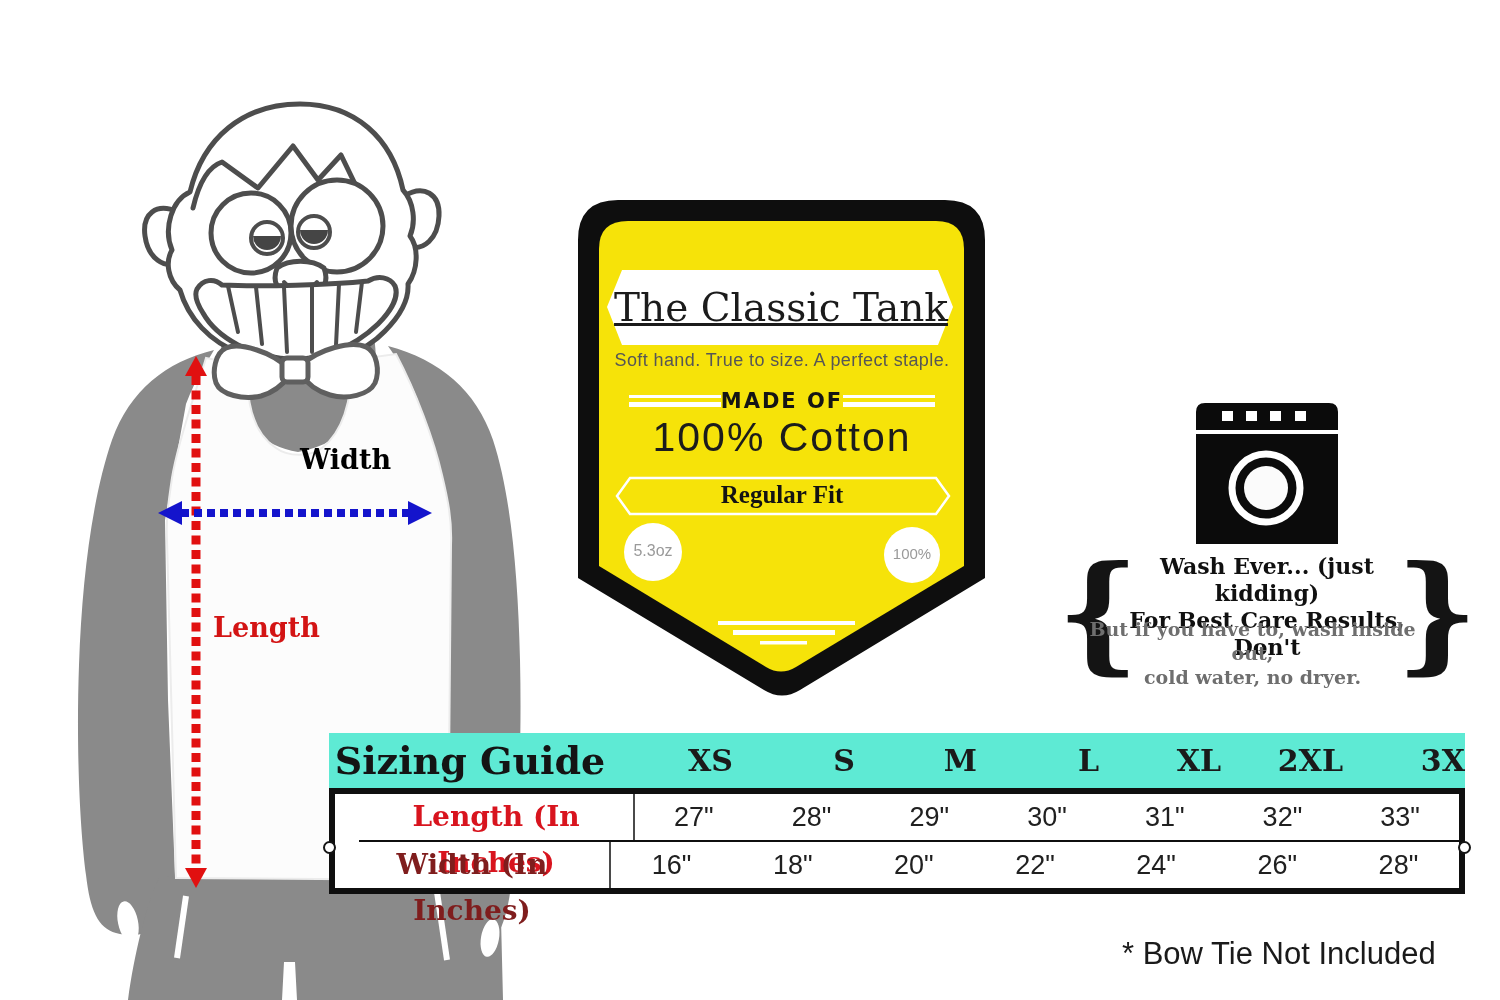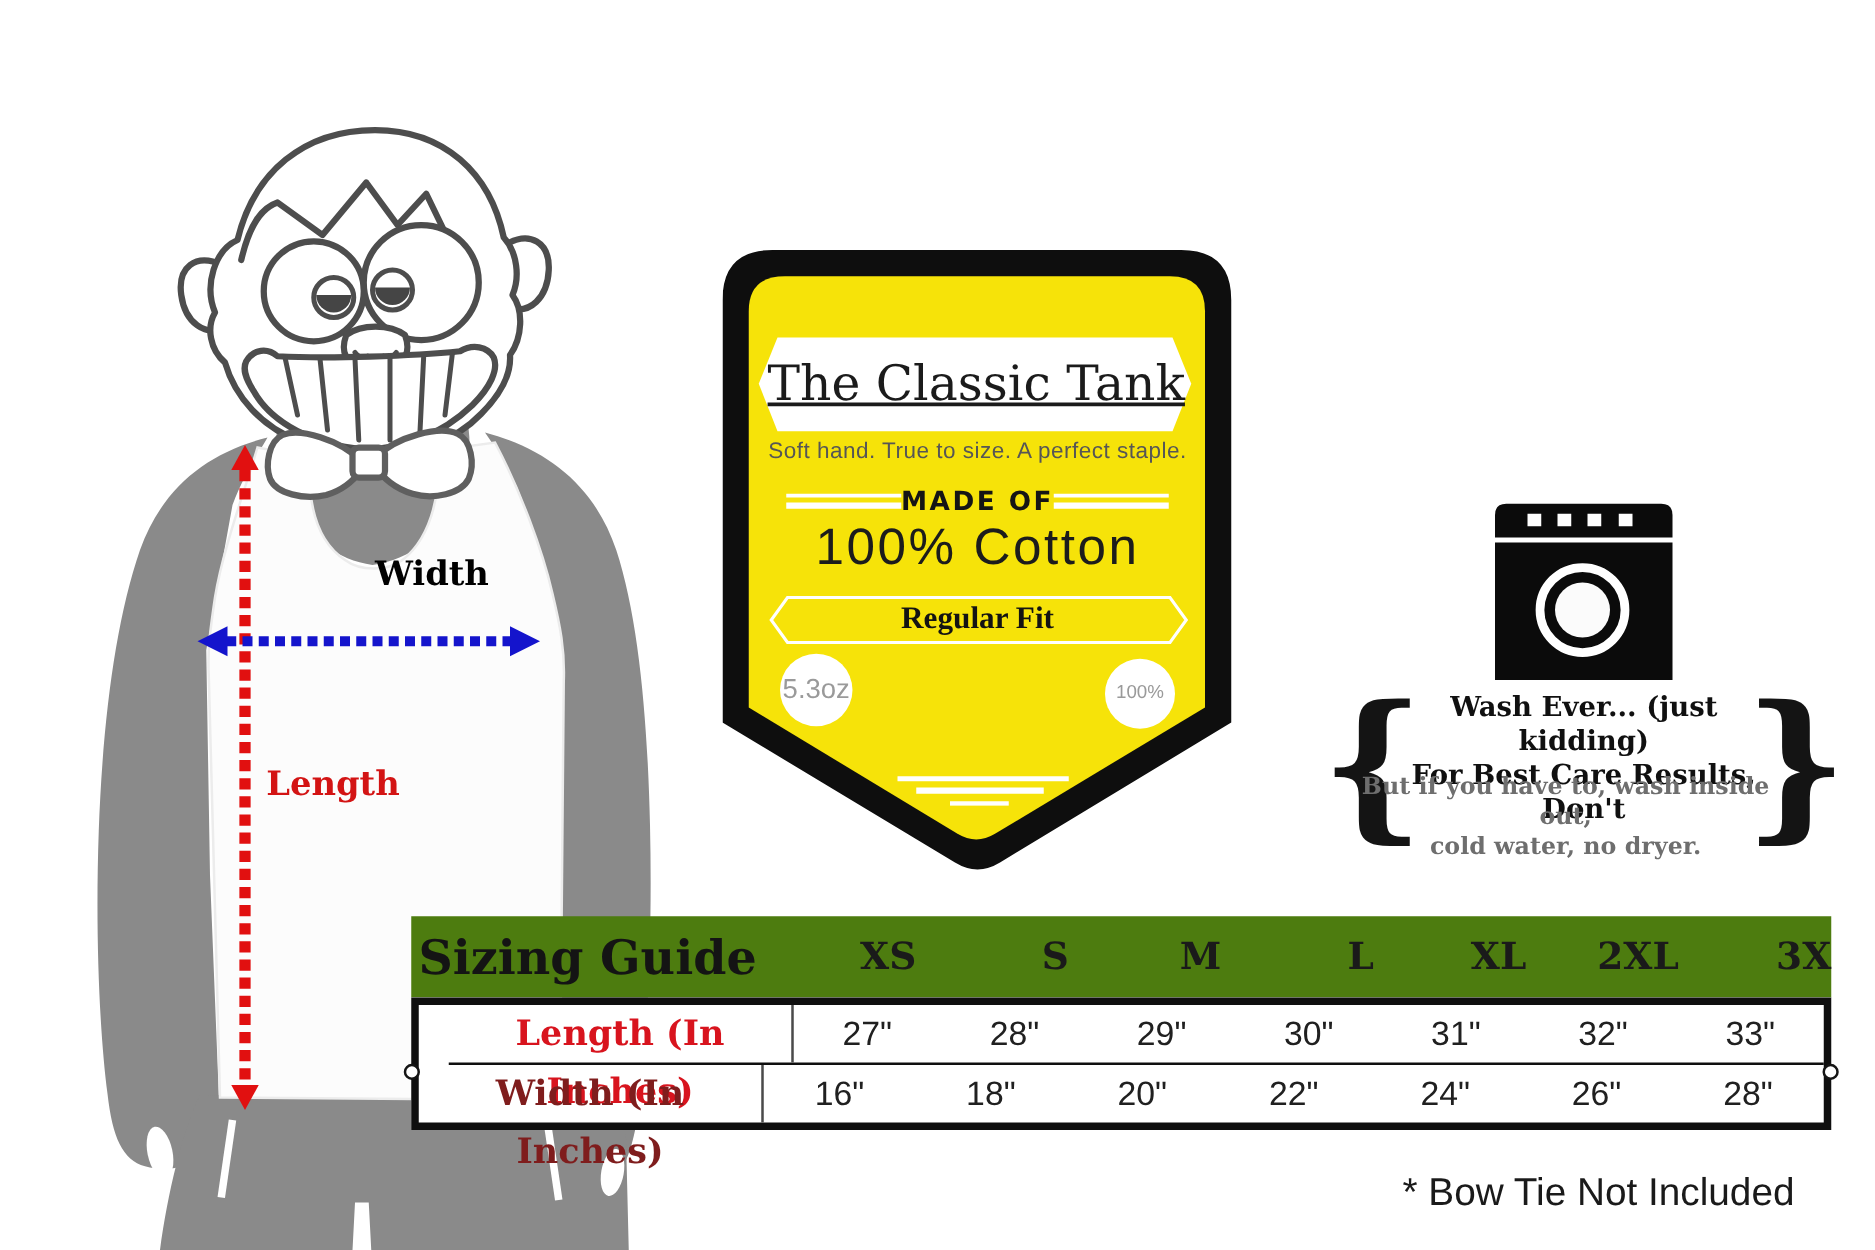--- a/index.html
+++ b/index.html
@@ -24,38 +24,38 @@
   .badge .madeof-text{font-family:"DejaVu Sans",sans-serif;font-weight:bold;font-size:21px;
       letter-spacing:2px;color:#151515;}
   .lineset{width:92px;display:flex;flex-direction:column;gap:4px;}
   .lineset span{display:block;background:#fff;}
   .lineset .thin{height:3px;} .lineset .thick{height:5px;}
   .badge .cotton{position:absolute;left:10px;top:216px;width:388px;text-align:center;
       font-size:41px;letter-spacing:2px;color:#1c1c1c;}
   .badge .fit{position:absolute;left:30px;top:279px;width:348px;height:20px;line-height:36px;
       text-align:center;font-family:Liberation Serif, serif;font-weight:bold;font-size:25px;color:#131313;}
   .badge .bubble{position:absolute;width:58px;height:58px;text-align:center;color:#9a9a9a;}
-  .bubble-oz{left:46px;top:324px;line-height:58px;font-size:22px;}
+  .bubble-oz{left:46px;top:324px;line-height:58px;font-size:16px;}
   .bubble-pct{left:305px;top:327px;line-height:58px;font-size:15px;}
 
   
   .washer-svg{position:absolute;left:1185px;top:398px;width:160px;height:152px;}
   .care{position:absolute;left:1055px;top:545px;width:425px;height:155px;}
   .care .brace{position:absolute;top:-8px;font-family:"DejaVu Serif",serif;font-size:128px;
       line-height:150px;color:#141414;font-weight:bold;}
   .brace-l{left:2px;} .brace-r{right:2px;}
   .care .heading{position:absolute;left:52px;top:8px;width:320px;text-align:center;
       font-family:"DejaVu Serif",serif;font-weight:bold;font-size:22px;line-height:27px;color:#101010;}
   .care .note{position:absolute;left:32px;top:72px;width:331px;text-align:center;
       font-family:"DejaVu Serif",serif;font-weight:bold;font-size:19px;line-height:24px;color:#6E6E6E;}
 
   
   .sizing{position:absolute;left:329px;top:733px;width:1136px;}
-  .size-header{display:grid;grid-template-columns:282px repeat(7,1fr);height:65px;
-      background:#4d7c0f;align-items:center;}
+  .size-header{display:grid;grid-template-columns:282px repeat(7,1fr);height:55px;
+      background:#5eead4;align-items:center;}
   .size-header .guide{font-family:"DejaVu Serif",serif;font-weight:bold;font-size:38px;
       color:#141414;text-align:center;}
   .size-header .col{font-family:"DejaVu Serif",serif;font-weight:bold;font-size:30px;
       color:#1a1a1a;text-align:right;}
   .size-body{position:relative;border:6px solid #0f0f0f;background:#fff;}
   .size-row{display:grid;grid-template-columns:276px repeat(7,1fr);height:46px;align-items:center;}
   .size-row.first{border-bottom:2px solid #0f0f0f;margin-left:24px;}
   .size-row .rlabel{font-family:"DejaVu Serif",serif;font-weight:bold;font-size:28px;
       text-align:center;border-right:2px solid #4a4a4a;height:46px;line-height:46px;}
   .rlabel.red{color:#D8141E;} .rlabel.blue{color:#7f1d1d;}

